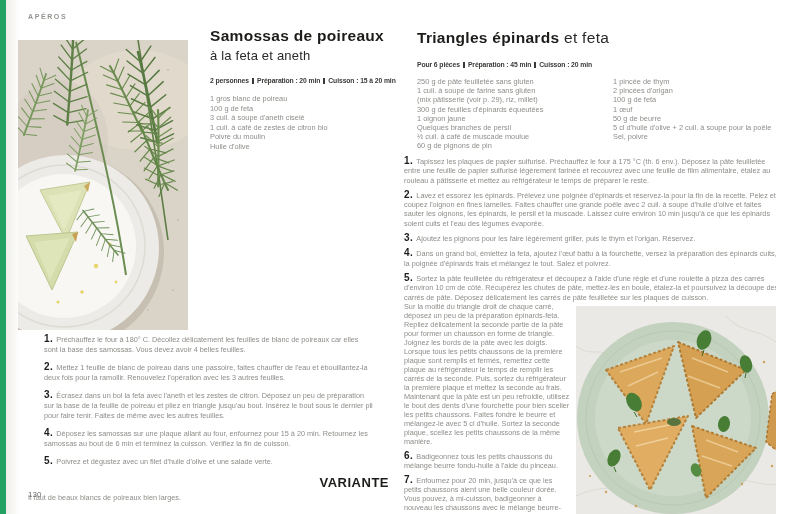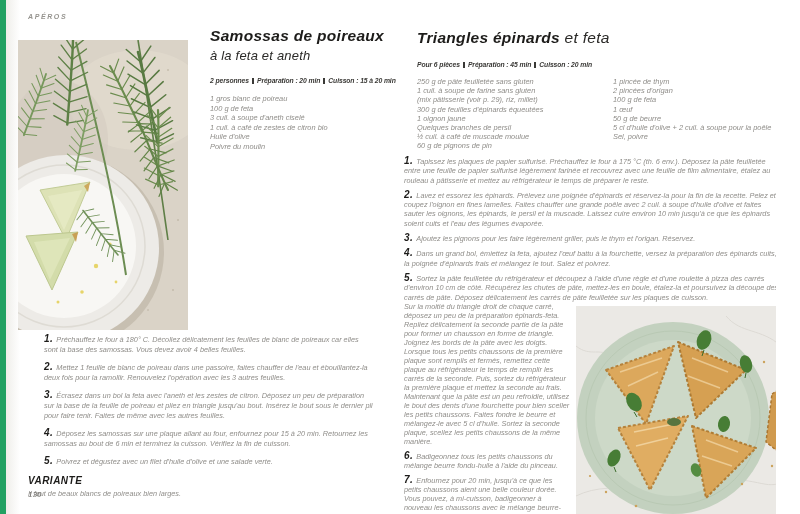--- a/index.html
+++ b/index.html
@@ -1,18 +1,18 @@
 <!DOCTYPE html>
 <html><head>
 <meta charset="utf-8">
 <style>
   html,body{margin:0;padding:0;background:#ffffff;}
   .spread{
     position:relative;width:776px;height:514px;overflow:hidden;background:#ffffff;
-    font-family:"Liberation Sans","DejaVu Sans",sans-serif;color:#8f8d89;font-style:italic;
+    font-family:"Liberation Sans","DejaVu Sans",sans-serif;color:#8f8d89;
   }
   .strip{position:absolute;top:0;width:6px;height:514px;background:#22a162;}
   .strip.left{left:0}
   .strip.right{right:0}
   .page{position:absolute;top:0;height:514px;}
   .page-left{left:6px;width:394px;background:linear-gradient(to right,#efeeea 0px,#ffffff 14px);}
   .page-right{left:400px;width:394px;background:linear-gradient(to left,#f2f1ee 0px,#ffffff 12px);}
 
   .section-label{position:absolute;left:22px;top:13px;font-size:7px;font-weight:bold;
     letter-spacing:1.6px;color:#96948f;}
@@ -33,21 +33,21 @@
   ul.ing{list-style:none;margin:10px 0 0;padding:0;font-size:7.4px;line-height:9.6px;color:#8f8d89;}
   .ing-cols{display:flex;margin-top:9px;justify-content:flex-end;}
   .ing-cols ul{margin-top:0;line-height:9.2px;}
   .ing-cols ul.c1{width:196px;}
   .ing-cols ul.c2{width:181px;}
 
   .steps-left{position:absolute;left:22px;top:334px;width:361px;}
   .step{margin:0 16px 7px;font-size:7.3px;line-height:10px;color:#8f8d89;}
   .step .num{font-size:10px;font-weight:bold;color:#1d1c1a;margin-right:3px;letter-spacing:.5px;}
 
-  .variant h3{margin:8px 0 3px;font-size:10px;font-weight:bold;color:#1d1c1a;letter-spacing:.5px;}
+  .variant h3{margin:8px 0 3px;font-size:13px;font-weight:bold;color:#1d1c1a;letter-spacing:.5px;text-align:right;}
   .variant p{margin:0;font-size:7.3px;line-height:9.4px;color:#8f8d89;}
 
   .pagenum{position:absolute;font-size:8px;color:#6e6c68;}
   .pagenum-left{left:22px;top:490px;}
   .pagenum-right{left:356px;top:489px;color:#4a4945;margin-left:20px;}
 
   .right-head{position:absolute;left:17px;top:29px;width:377px;}
   .steps-right{position:absolute;left:4px;top:156px;width:377px;height:358px;overflow:hidden;}
   .steps-right .step{margin:0 0 5px;line-height:9.3px;}
   .steps-right .step.nogap{margin-bottom:0;}
@@ -125,22 +125,22 @@
       <h1 class="l-title">Samossas de poireaux</h1>
       <h2 class="l-subtitle">à la feta et aneth</h2>
       <div class="meta">
         <span>2 personnes</span><span class="sep"></span><span>Préparation : 20 min</span><span class="sep"></span><span>Cuisson : 15 à 20 min</span>
       </div>
       <ul class="ing">
         <li>1 gros blanc de poireau</li>
         <li>100 g de feta</li>
         <li>3 cuil. à soupe d'aneth ciselé</li>
         <li>1 cuil. à café de zestes de citron bio</li>
+        <li>Poivre du moulin</li>
         <li>Huile d'olive</li>
-        <li>Poivre du moulin</li>
       </ul>
     </header>
 
     <div class="steps-left">
       <p class="step"><span class="num">1.</span><span>Préchauffez le four à 180° C. Décollez délicatement les feuilles de blanc de poireaux car elles sont la base des samossas. Vous devez avoir 4 belles feuilles.</span></p>
       <p class="step"><span class="num">2.</span><span>Mettez 1 feuille de blanc de poireau dans une passoire, faites chauffer de l'eau et ébouillantez-la deux fois pour la ramollir. Renouvelez l'opération avec les 3 autres feuilles.</span></p>
       <p class="step"><span class="num">3.</span><span>Écrasez dans un bol la feta avec l'aneth et les zestes de citron. Déposez un peu de préparation sur la base de la feuille de poireau et pliez en triangle jusqu'au bout. Insérez le bout sous le dernier pli pour faire tenir. Faites de même avec les autres feuilles.</span></p>
       <p class="step"><span class="num">4.</span><span>Déposez les samossas sur une plaque allant au four, enfournez pour 15 à 20 min. Retournez les samossas au bout de 6 min et terminez la cuisson. Vérifiez la fin de cuisson.</span></p>
       <p class="step"><span class="num">5.</span><span>Poivrez et dégustez avec un filet d'huile d'olive et une salade verte.</span></p>
       <div class="variant">

